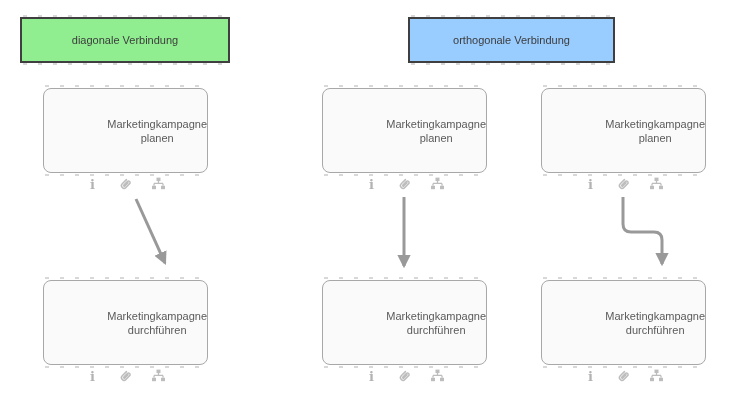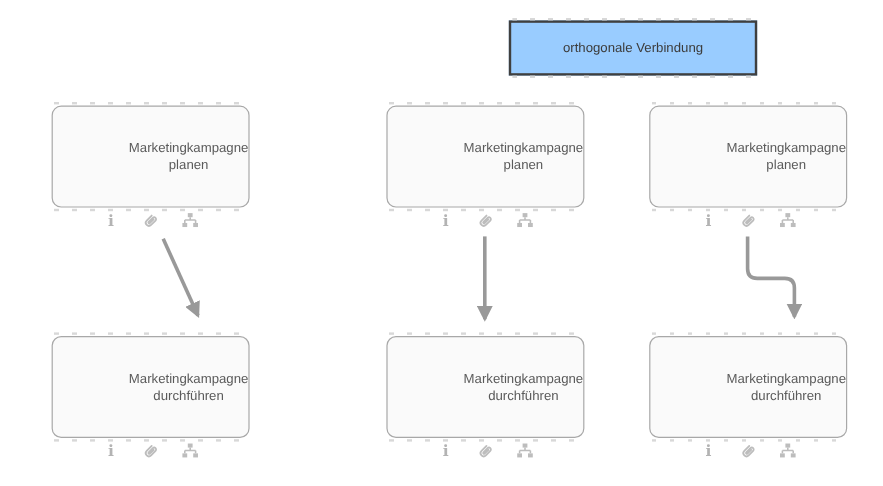--- a/index.html
+++ b/index.html
@@ -17,21 +17,21 @@
   }
   .tickable::before { top:-4px; }
   .tickable::after { bottom:-4px; }
 
   .legend {
     position:absolute; height:42px; border:2px solid #3f3f3f;
     display:flex; align-items:center; justify-content:center;
     font-size:11px; color:#3c3c3c; cursor:default;
   }
   .legend-green { left:20px; top:17px; width:206px; background:#90EE90; }
-  .legend-blue  { left:424px; top:17px; width:203px; background:#99CCFF; }
+  .legend-blue  { left:408px; top:17px; width:203px; background:#99CCFF; }
 
   .task {
     position:absolute; width:163px; height:83px;
     background:#fafafa; border:1px solid #a8a8a8; border-radius:8px;
     display:flex; align-items:center; justify-content:flex-end;
     box-sizing:content-box;
   }
   .task-text {
     font-size:11px; line-height:14px; color:#5a5a5a;
     text-align:center; white-space:pre-line;
@@ -63,20 +63,23 @@
     <defs>
       <marker id="arrow" viewBox="0 0 6 6" refX="5" refY="3" markerWidth="4.4" markerHeight="4.4" orient="auto">
         <path d="M0,0 L6,3 L0,6 Z" fill="#999999"></path>
       </marker>
     </defs>
     <path d="M136,199 L165,263" stroke="#999999" stroke-width="3" fill="none" marker-end="url(#arrow)"></path>
     <path d="M404,197 L404,266" stroke="#999999" stroke-width="3" fill="none" marker-end="url(#arrow)"></path>
     <path d="M623,197 L623,224 Q623,232 631,232 L654,232 Q662,232 662,240 L662,264" stroke="#999999" stroke-width="3" fill="none" marker-end="url(#arrow)"></path>
   </svg>
 
+  <div class="legend legend-green tickable">
+    <span>diagonale Verbindung</span>
+  </div>
   <div class="legend legend-blue tickable">
     <span>orthogonale Verbindung</span>
   </div>
 
   <div class="task c1 row-top tickable">
     <span class="task-text">Marketingkampagne
 planen</span>
   </div>
   <div class="icon-row c1 icons-top">
     <span class="ico info">i</span>

